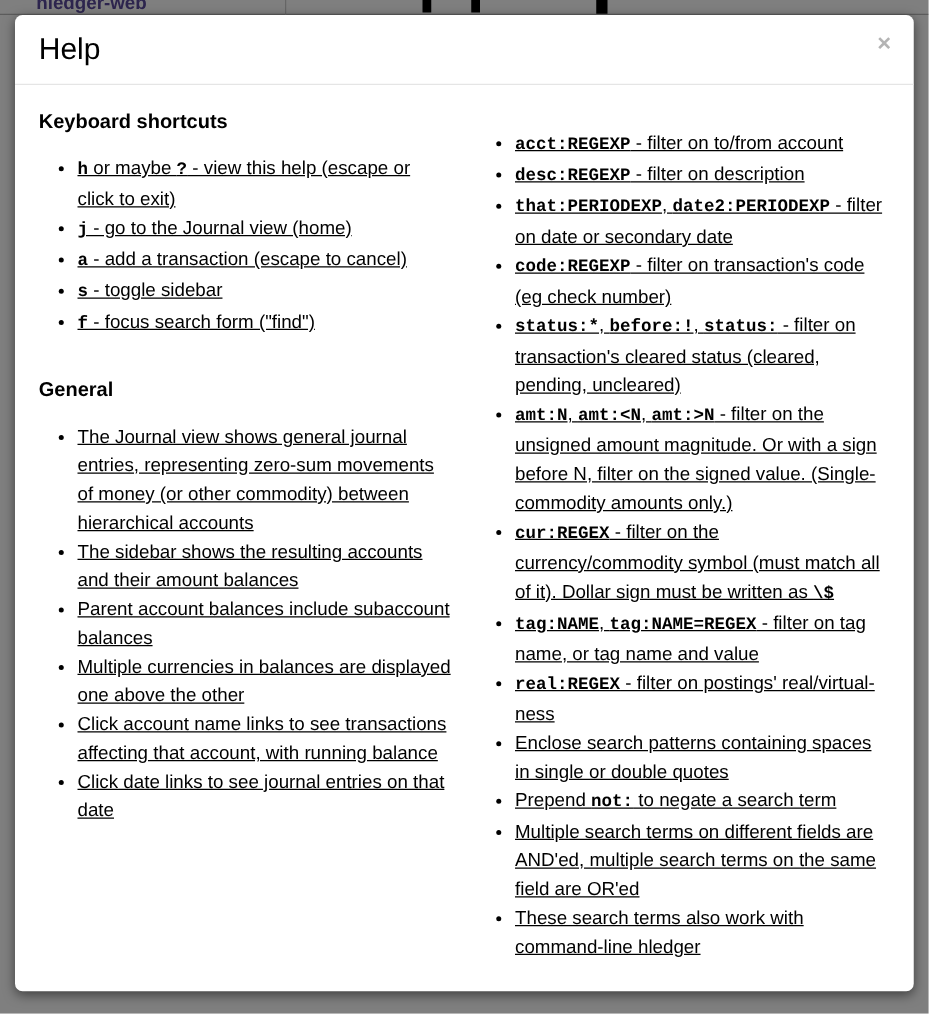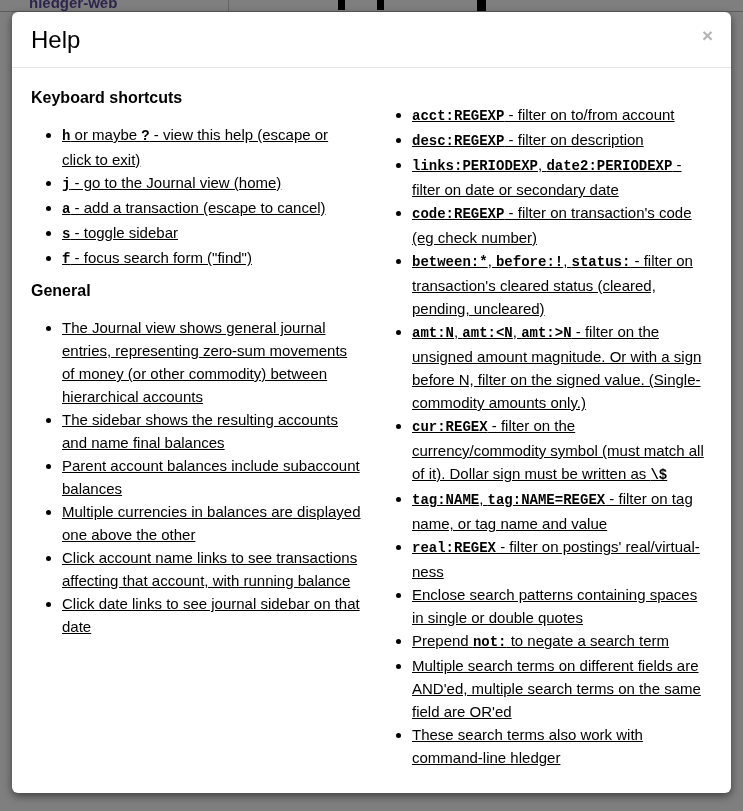--- a/index.html
+++ b/index.html
@@ -48,21 +48,21 @@
   }
 
   .modal-body {
     flex:1 1 auto; overflow:hidden;
     padding:20px 20px 0 19px;
     display:flex; gap:20px;
   }
   .modal-col { flex:1 1 0; min-width:0; }
 
   .section-heading { margin:0; font-size:16px; font-weight:bold; line-height:20px; color:#000; }
-  .section-heading:not(:first-child) { margin-top:10px; }
+  .section-heading:not(:first-child) { margin-top:32px; }
   .bullet-list {
     margin:15px 0 10px; padding-left:31px;
     font-size:15px; line-height:23px; color:#000;
     list-style:disc outside;
   }
   .bullet-list li { margin:0; padding:0;text-decoration:underline; }
 
   code {
     font-family:"Liberation Mono", monospace;
     font-weight:bold; font-size:14px;
@@ -93,34 +93,34 @@
         <ul class="bullet-list">
           <li><code>h</code> or maybe <code>?</code> - view this help (escape or click to exit)</li>
           <li><code>j</code> - go to the Journal view (home)</li>
           <li><code>a</code> - add a transaction (escape to cancel)</li>
           <li><code>s</code> - toggle sidebar</li>
           <li><code>f</code> - focus search form ("find")</li>
         </ul>
         <h3 class="section-heading">General</h3>
         <ul class="bullet-list">
           <li>The Journal view shows general journal entries, representing zero-sum movements of money (or other commodity) between hierarchical accounts</li>
-          <li>The sidebar shows the resulting accounts and name final balances</li>
+          <li>The sidebar shows the resulting accounts and their amount balances</li>
           <li>Parent account balances include subaccount balances</li>
           <li>Multiple currencies in balances are displayed one above the other</li>
           <li>Click account name links to see transactions affecting that account, with running balance</li>
-          <li>Click date links to see journal sidebar on that date</li>
+          <li>Click date links to see journal entries on that date</li>
         </ul>
       </div>
     <div class="modal-col">
         <ul class="bullet-list">
           <li><code>acct:REGEXP</code> - filter on to/from account</li>
           <li><code>desc:REGEXP</code> - filter on description</li>
-          <li><code>links:PERIODEXP</code>, <code>date2:PERIODEXP</code> - filter on date or secondary date</li>
+          <li><code>that:PERIODEXP</code>, <code>date2:PERIODEXP</code> - filter on date or secondary date</li>
           <li><code>code:REGEXP</code> - filter on transaction's code (eg check number)</li>
-          <li><code>between:*</code>, <code>before:!</code>, <code>status:</code> - filter on transaction's cleared status (cleared, pending, uncleared)</li>
+          <li><code>status:*</code>, <code>before:!</code>, <code>status:</code> - filter on transaction's cleared status (cleared, pending, uncleared)</li>
           <li><code>amt:N</code>, <code>amt:&lt;N</code>, <code>amt:&gt;N</code> - filter on the unsigned amount magnitude. Or with a sign before N, filter on the signed value. (Single-commodity amounts only.)</li>
           <li><code>cur:REGEX</code> - filter on the currency/commodity symbol (must match all of it). Dollar sign must be written as <code>\$</code></li>
           <li><code>tag:NAME</code>, <code>tag:NAME=REGEX</code> - filter on tag name, or tag name and value</li>
           <li><code>real:REGEX</code> - filter on postings' real/virtual-ness</li>
           <li>Enclose search patterns containing spaces in single or double quotes</li>
           <li>Prepend <code>not:</code> to negate a search term</li>
           <li>Multiple search terms on different fields are AND'ed, multiple search terms on the same field are OR'ed</li>
           <li>These search terms also work with command-line hledger</li>
         </ul>
       </div>

